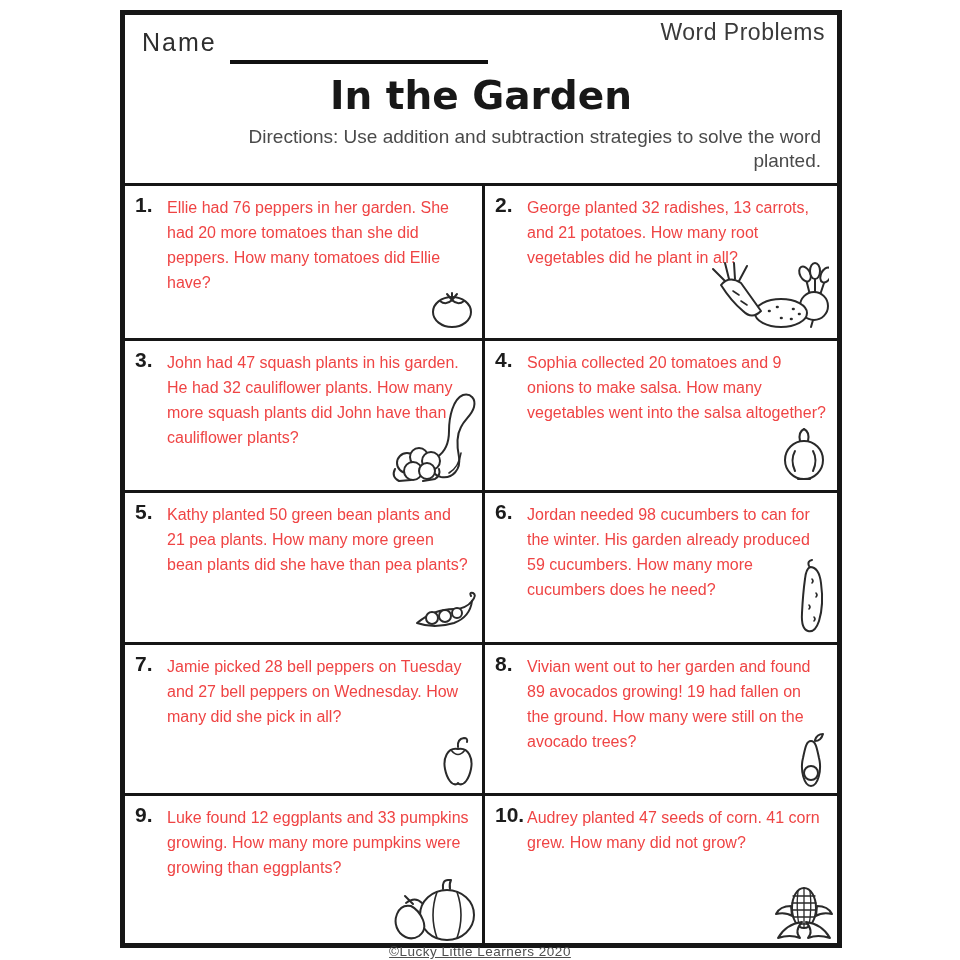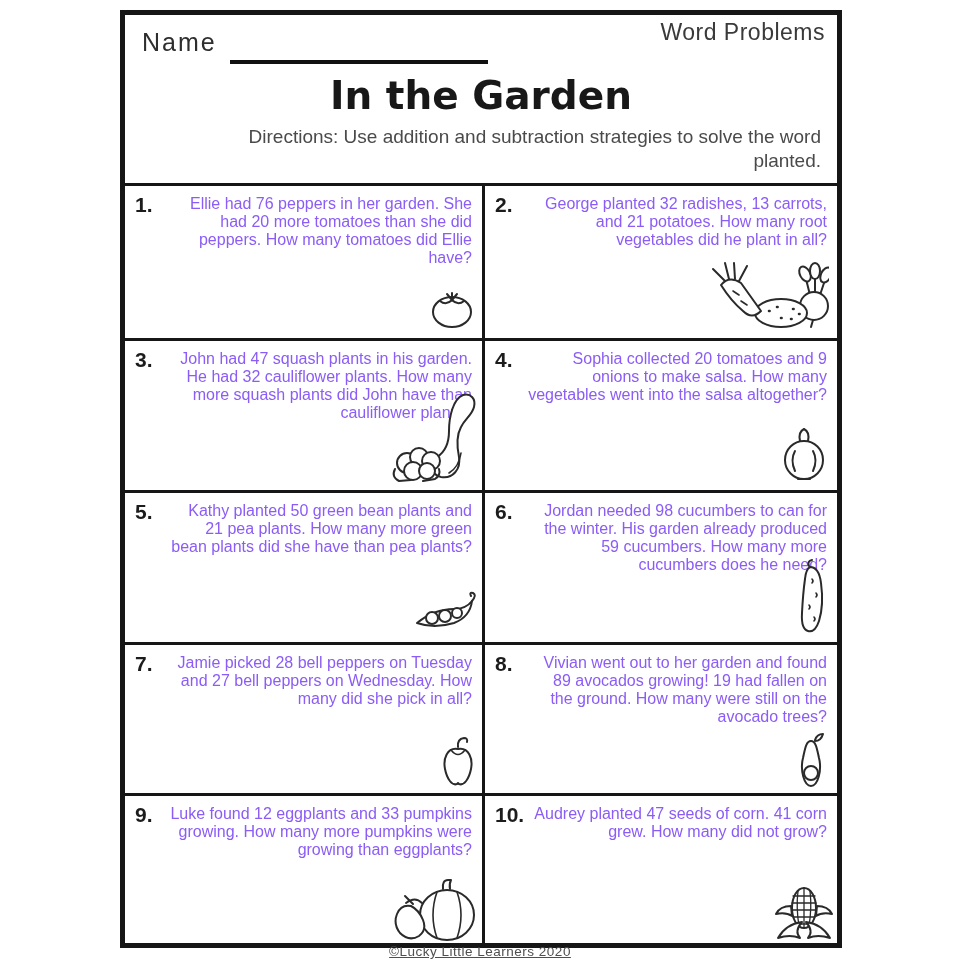--- a/index.html
+++ b/index.html
@@ -40,21 +40,21 @@
     position:relative;border-top:3px solid #161616;box-sizing:border-box;
     background:#fff;
   }
   .cell.col2{border-left:3px solid #161616;}
   .num{
     position:absolute;left:10px;top:7px;font-size:21px;font-weight:bold;
     color:#1c1c1c;
   }
   .ptext{
     position:absolute;left:42px;top:9px;right:10px;font-size:16px;
-    line-height:18px;color:#8b5cf6;text-align:right;
+    line-height:25px;color:#ef4444;
   }
   .icon{position:absolute;}
   .icon *{vector-effect:non-scaling-stroke;}
   .i1{right:8px;bottom:9px;}
   .i2{right:8px;bottom:9px;}
   .i3{right:5px;bottom:7px;}
   .i4{right:10px;bottom:7px;}
   .i5{right:6px;bottom:8px;}
   .i6{right:10px;bottom:5px;}
   .i7{right:8px;bottom:3px;}

